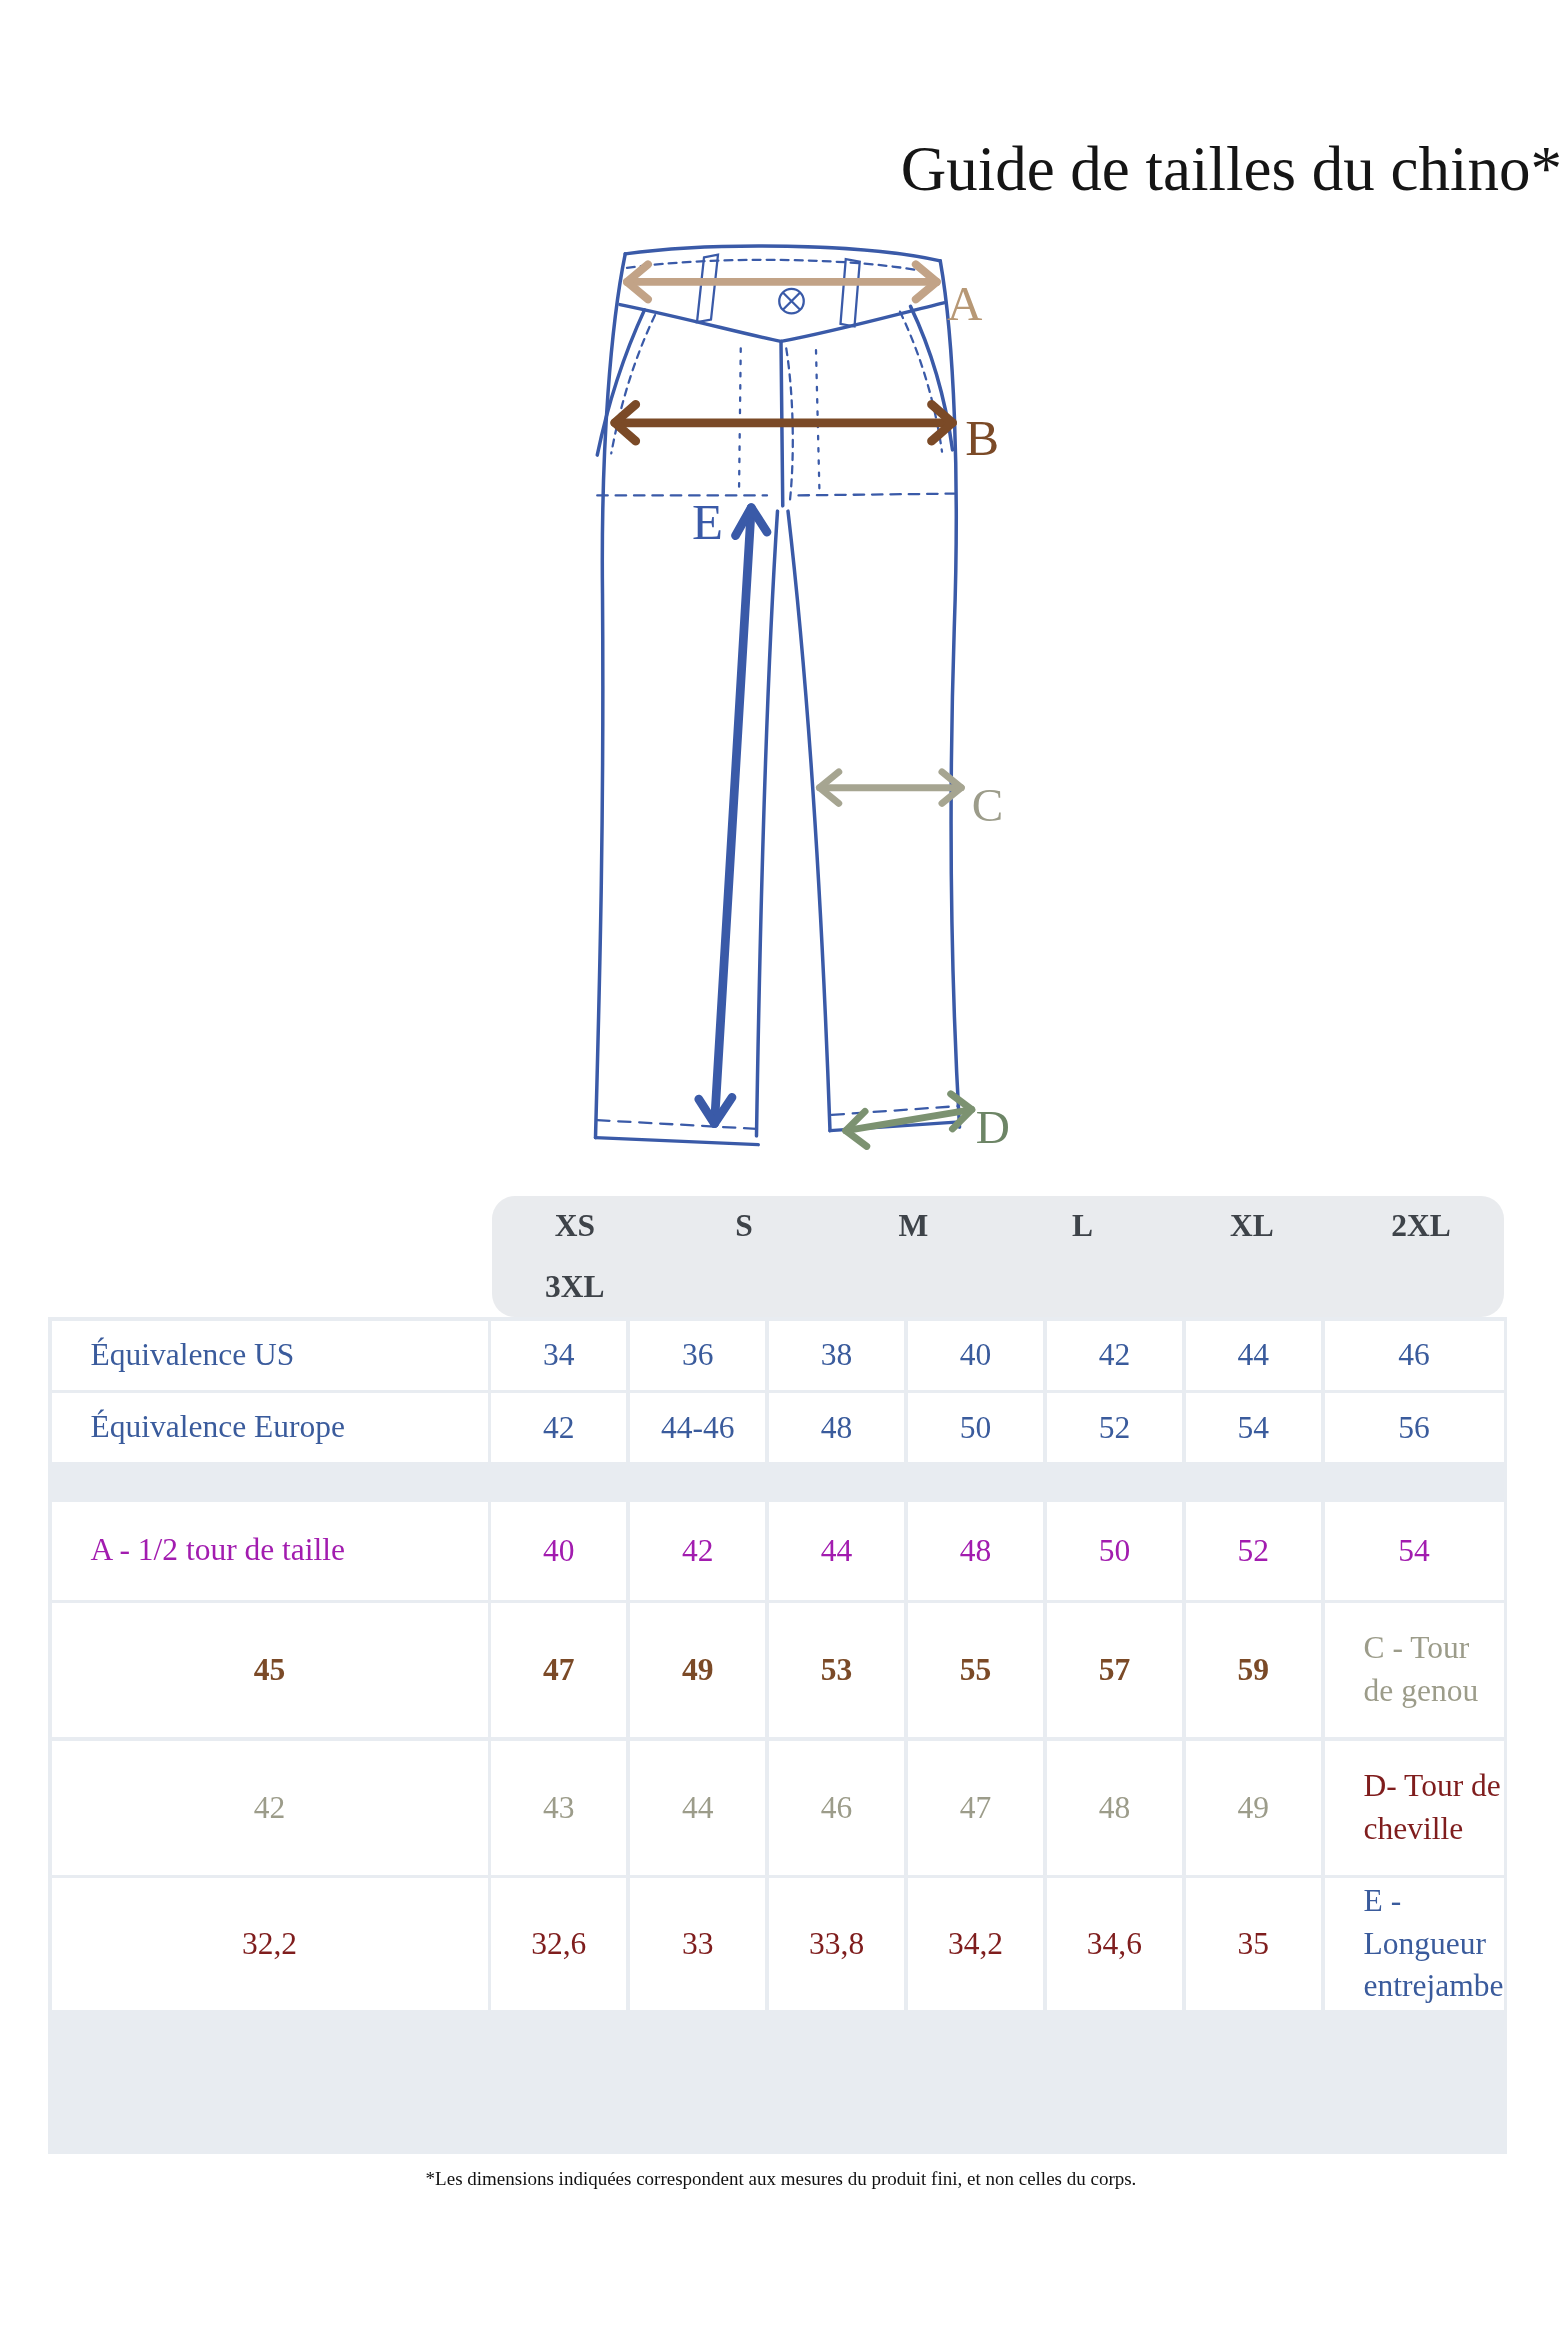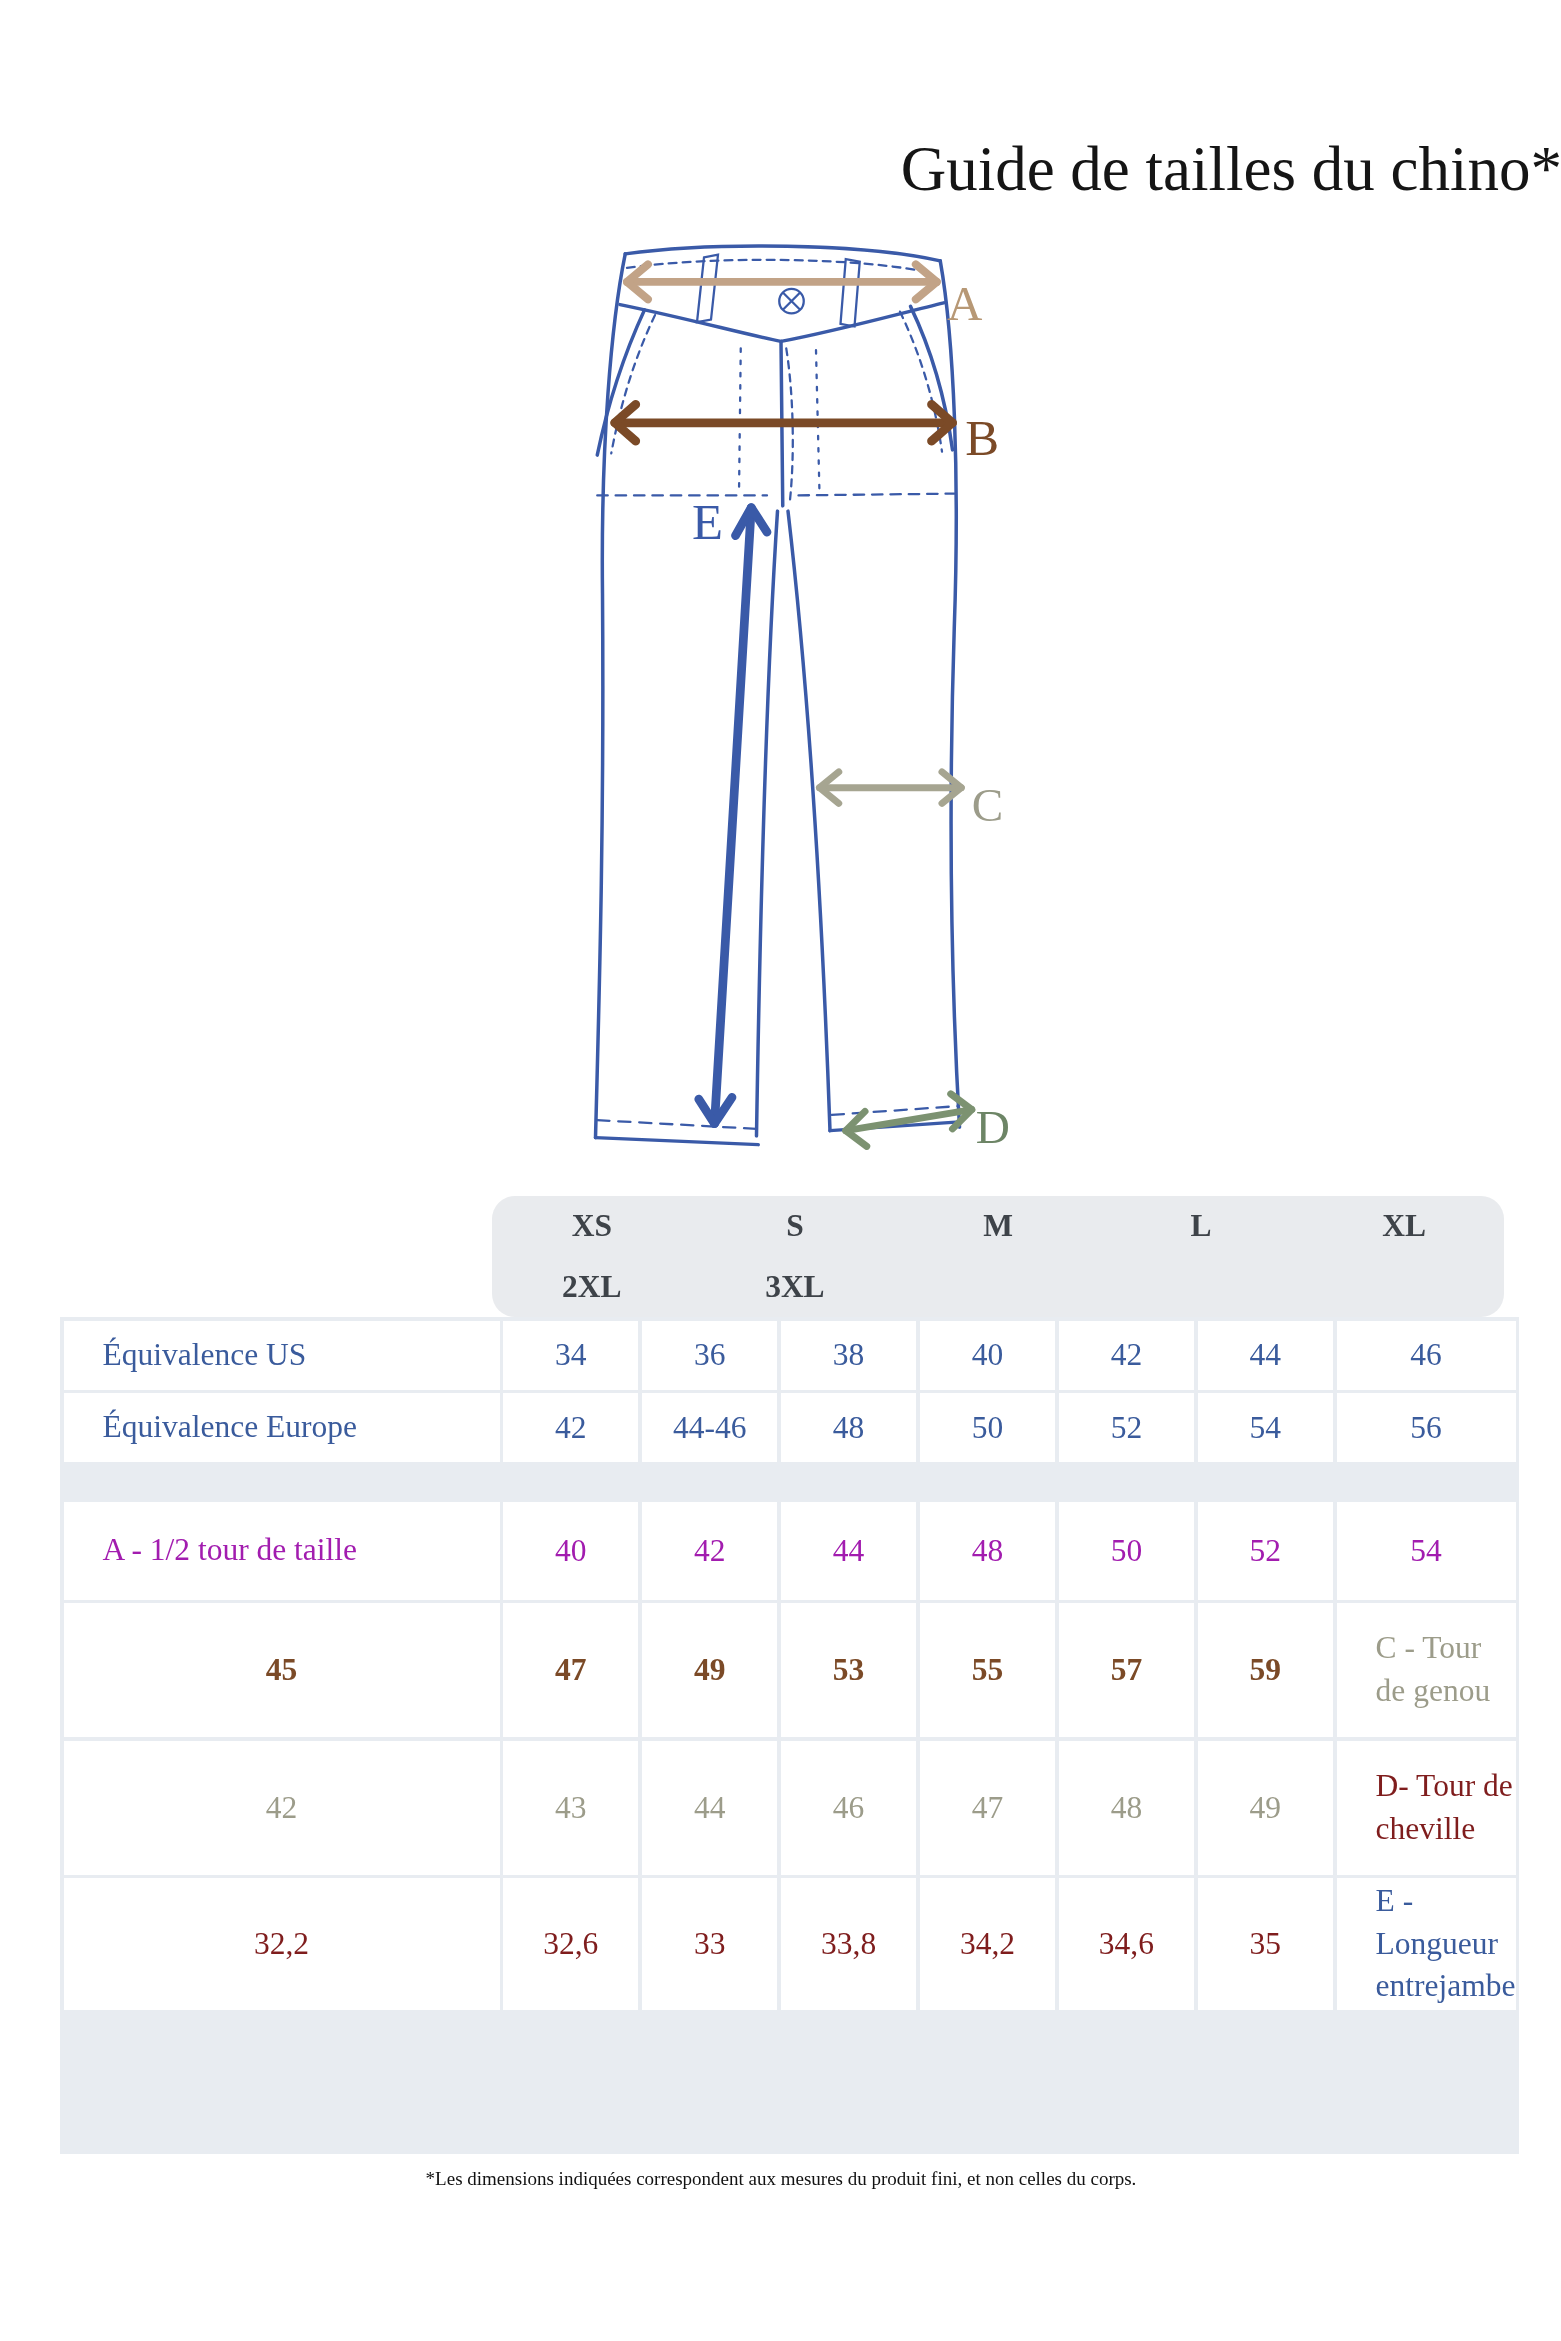--- a/index.html
+++ b/index.html
@@ -15,28 +15,28 @@
     text-align:right;
     font-size:63px;font-weight:400;color:#151515;
     letter-spacing:0px;line-height:1.15;
   }
   .diagram{position:absolute;left:557px;top:217px;}
 
   
   .header-capsule{
     position:absolute;left:492px;top:1196px;width:1012px;height:121px;
     background:#e9ebee;border-radius:23px;
-    display:grid;grid-template-columns:repeat(5,1fr);grid-column-gap:3.5px;
+    display:grid;grid-template-columns:repeat(6,1fr);grid-column-gap:3.5px;
     align-items:center;
   }
   .header-cell{
     text-align:center;font-size:31.5px;font-weight:700;color:#3e4349;
   }
   .size-table{
-    position:absolute;left:60px;top:1317px;width:1459px;
+    position:absolute;left:48px;top:1317px;width:1459px;
     background:#e8ecf1;
     display:grid;
     grid-template-columns:436px repeat(7,1fr);
     grid-template-rows:69px 69px 134px 134px 134px 132px 137px;
     gap:3.5px;padding:3.5px;box-sizing:border-box;
   }
   .cell{
     background:#ffffff;display:flex;align-items:center;justify-content:center;
     font-size:31.5px;
   }

